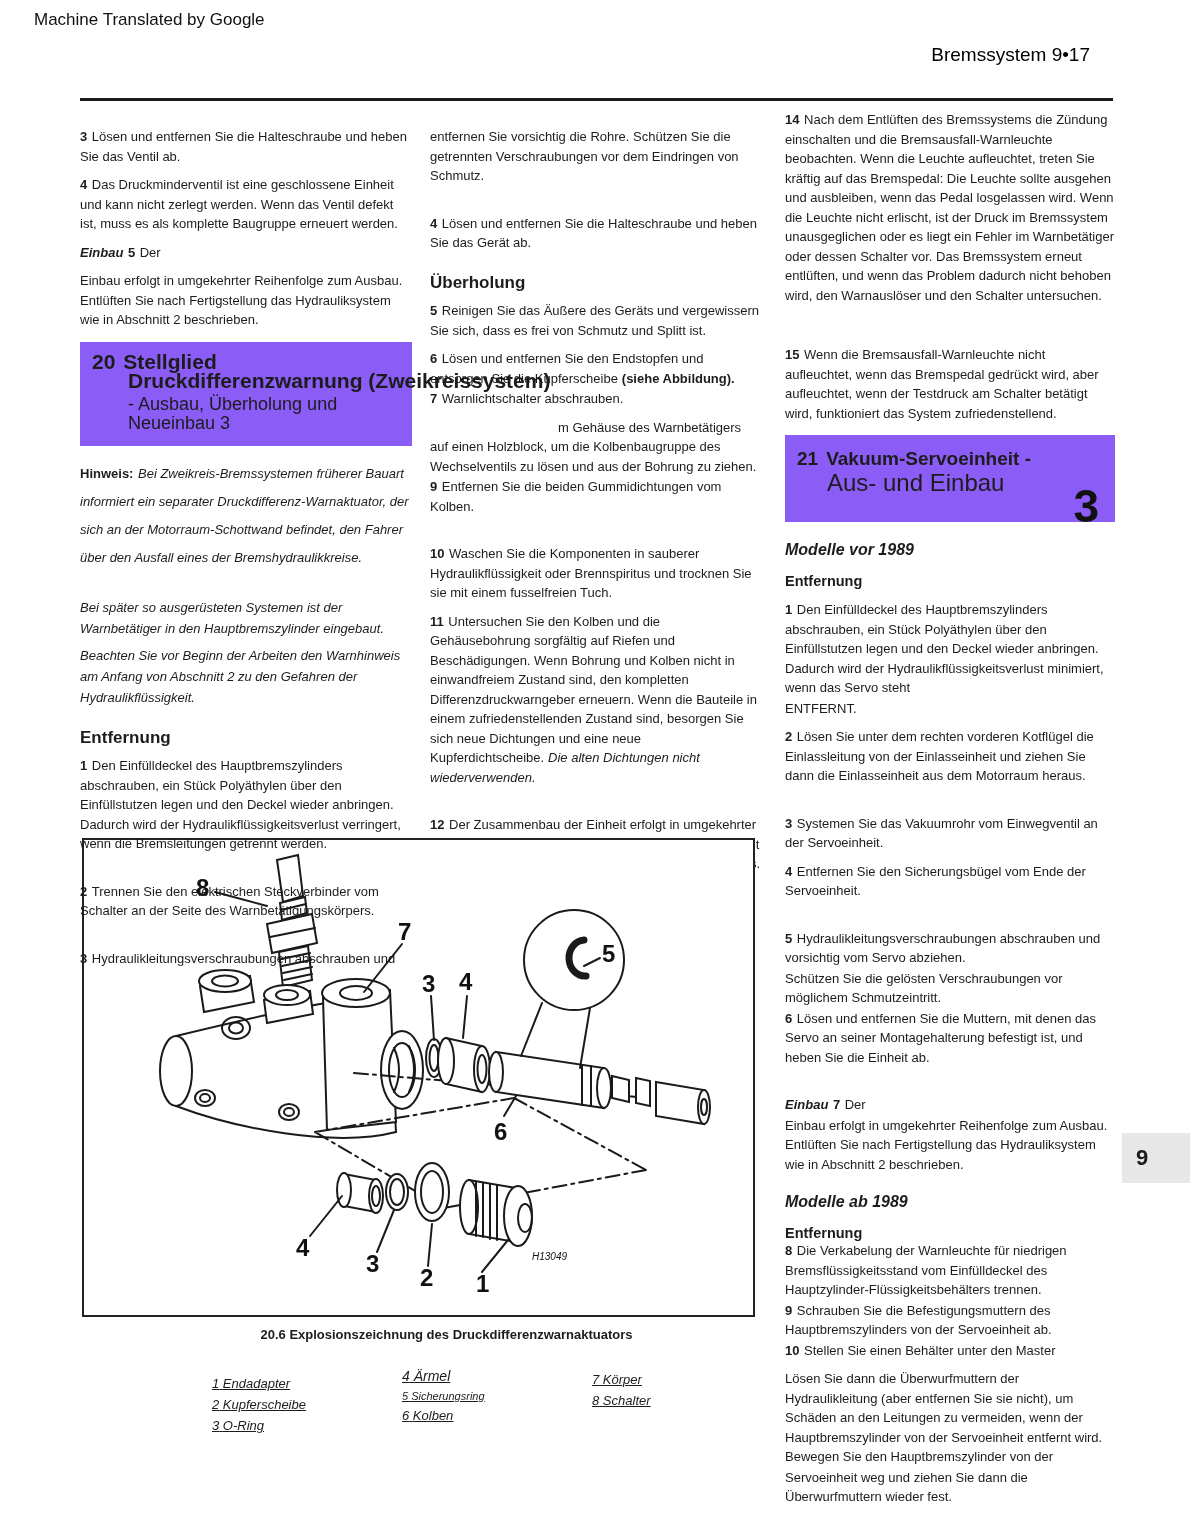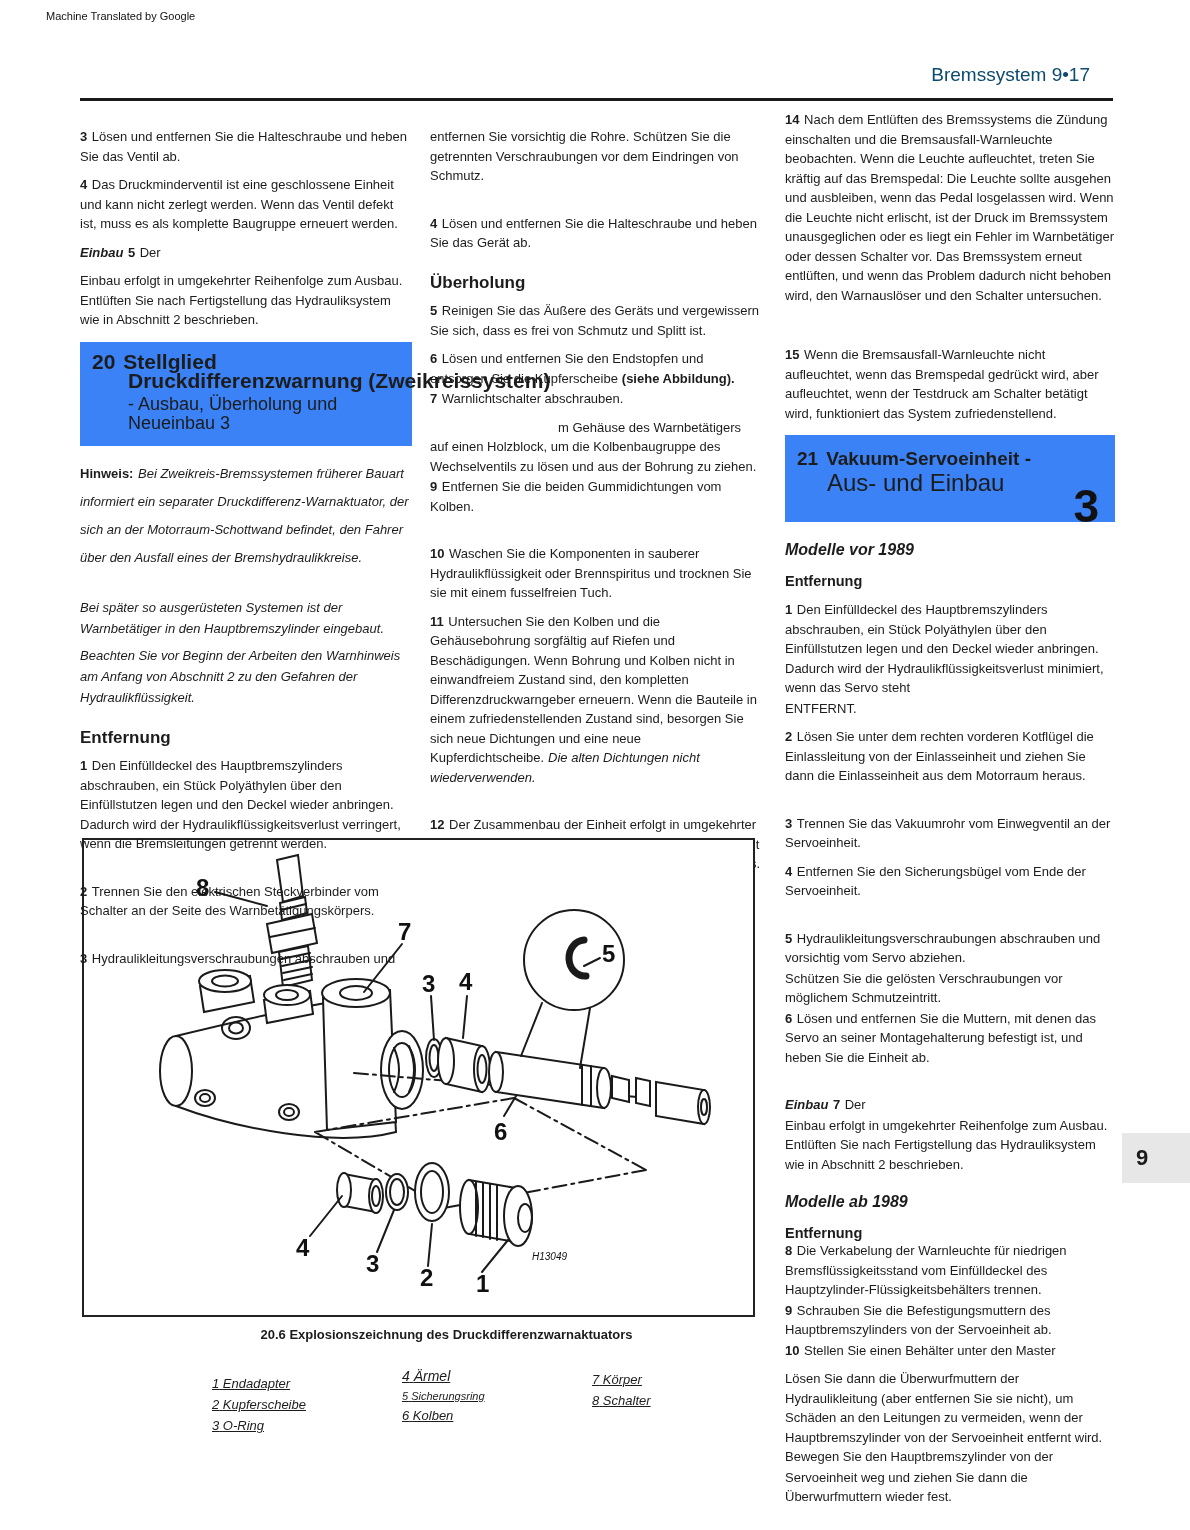--- a/index.html
+++ b/index.html
@@ -1,40 +1,40 @@
 <!DOCTYPE html>
 <html><head>
 <meta charset="utf-8">
 <style>
   html,body{margin:0;padding:0;background:#fff;}
   #page{position:relative;width:1190px;height:1530px;background:#fff;overflow:hidden;
         font-family:"Liberation Sans","DejaVu Sans",sans-serif;color:#1c1c1c;}
-  .wm{position:absolute;left:46px;top:10px;font-size:11px;color:#111;}
-  .ptitle{position:absolute;right:100px;top:64px;font-size:19px;color:#0c4a6e;}
+  .wm{position:absolute;left:34px;top:10px;font-size:17px;color:#111;}
+  .ptitle{position:absolute;right:100px;top:44px;font-size:19px;color:#000000;}
   .hrule{position:absolute;left:80px;top:98px;width:1033px;height:3px;background:#1a1a1a;}
   .col{position:absolute;top:118px;font-size:13px;line-height:19.5px;}
   #col1{left:80px;width:332px;z-index:3;}
   #col2{left:430px;width:332px;z-index:1;}
   #col3{left:785px;width:330px;z-index:1;}
   .blk{margin:9px 0;}
   .lead{font-weight:bold;font-style:italic;margin-right:.35em;}
   .num{font-weight:bold;margin-right:.35em;}
   .btail{font-weight:bold;margin-left:.3em;}
   .itail{font-style:italic;margin-left:.3em;}
   .t-h2i{font-size:17px;font-weight:bold;margin:20px 0 8px;}
   .t-h3i{font-size:16px;font-weight:bold;font-style:italic;margin:18px 0 4px;}
   .t-h2b{font-size:14.5px;font-weight:bold;margin:12px 0 6px;}
   .t-note{font-style:italic;line-height:28px;}
   .t-note .lead{font-style:normal;}
   .t-ipara{font-style:italic;line-height:21px;margin:6px 0;}
   .t-gap{height:10px;margin:0;}
   .t-gaplg{height:22px;margin:0;}
   .indent8{text-indent:128px;margin-top:2px;}
   .tight{margin-top:-8px;}
-  .secbox{background:#3b82f6;padding:10px 4px 12px 12px;margin:12px 0 14px;}
+  .secbox{background:#8b5cf6;padding:10px 4px 12px 12px;margin:12px 0 14px;}
   .secbox .l1{font-size:21px;font-weight:bold;}
   .secbox .snum{margin-right:8px;}
   .secbox .l2{font-size:21px;font-weight:bold;white-space:nowrap;margin-left:36px;}
   .secbox .l3{font-size:18px;margin-left:36px;margin-top:4px;}
   #sec21{position:relative;padding:14px 10px 30px 12px;}
   #sec21 .l1{font-size:19px;}
   #sec21 .l2{font-size:24px;font-weight:normal;white-space:normal;margin-left:30px;margin-top:4px;}
   #sec21 .bignum{position:absolute;right:16px;bottom:6px;font-size:46px;font-weight:bold;color:#111;}
   #figurewrap{position:absolute;left:82px;top:838px;width:673px;z-index:2;background:#fff;}
   #figframe{width:669px;height:475px;border:2px solid #222;background:#fff;}
@@ -123,21 +123,21 @@
       <div class="bignum">3</div>
     </div>
     <div>
 
     <p class="blk t-h3i"><span class="txt">Modelle vor 1989</span></p>
         <p class="blk t-h2b"><span class="txt">Entfernung</span></p>
         <p class="blk t-p"><span class="num">1</span><span class="txt">Den Einfülldeckel des Hauptbremszylinders abschrauben, ein Stück Polyäthylen über den Einfüllstutzen legen und den Deckel wieder anbringen. Dadurch wird der Hydraulikflüssigkeitsverlust minimiert, wenn das Servo steht</span></p>
         <p class="blk t-p tight"><span class="txt">ENTFERNT.</span></p>
         <p class="blk t-p"><span class="num">2</span><span class="txt">Lösen Sie unter dem rechten vorderen Kotflügel die Einlassleitung von der Einlasseinheit und ziehen Sie dann die Einlasseinheit aus dem Motorraum heraus.</span></p>
         <p class="blk t-gap"></p>
-        <p class="blk t-p"><span class="num">3</span><span class="txt">Trennen Sie das Vakuumrohr vom Einwegventil an der Servoeinheit.</span></p>
+        <p class="blk t-p"><span class="num">3</span><span class="txt">Systemen Sie das Vakuumrohr vom Einwegventil an der Servoeinheit.</span></p>
         <p class="blk t-p"><span class="num">4</span><span class="txt">Entfernen Sie den Sicherungsbügel vom Ende der Servoeinheit.</span></p>
         <p class="blk t-gap"></p>
         <p class="blk t-p"><span class="num">5</span><span class="txt">Hydraulikleitungsverschraubungen abschrauben und vorsichtig vom Servo abziehen.</span></p>
         <p class="blk t-p tight"><span class="txt">Schützen Sie die gelösten Verschraubungen vor möglichem Schmutzeintritt.</span></p>
         <p class="blk t-p tight"><span class="num">6</span><span class="txt">Lösen und entfernen Sie die Muttern, mit denen das Servo an seiner Montagehalterung befestigt ist, und heben Sie die Einheit ab.</span></p>
         <p class="blk t-gap"></p>
         <p class="blk t-p"><span class="lead">Einbau</span><span class="num">7</span><span class="txt">Der</span></p>
         <p class="blk t-p tight"><span class="txt">Einbau erfolgt in umgekehrter Reihenfolge zum Ausbau. Entlüften Sie nach Fertigstellung das Hydrauliksystem wie in Abschnitt 2 beschrieben.</span></p>
         <p class="blk t-h3i"><span class="txt">Modelle ab 1989</span></p>
         <p class="blk t-h2b"><span class="txt">Entfernung</span></p>

